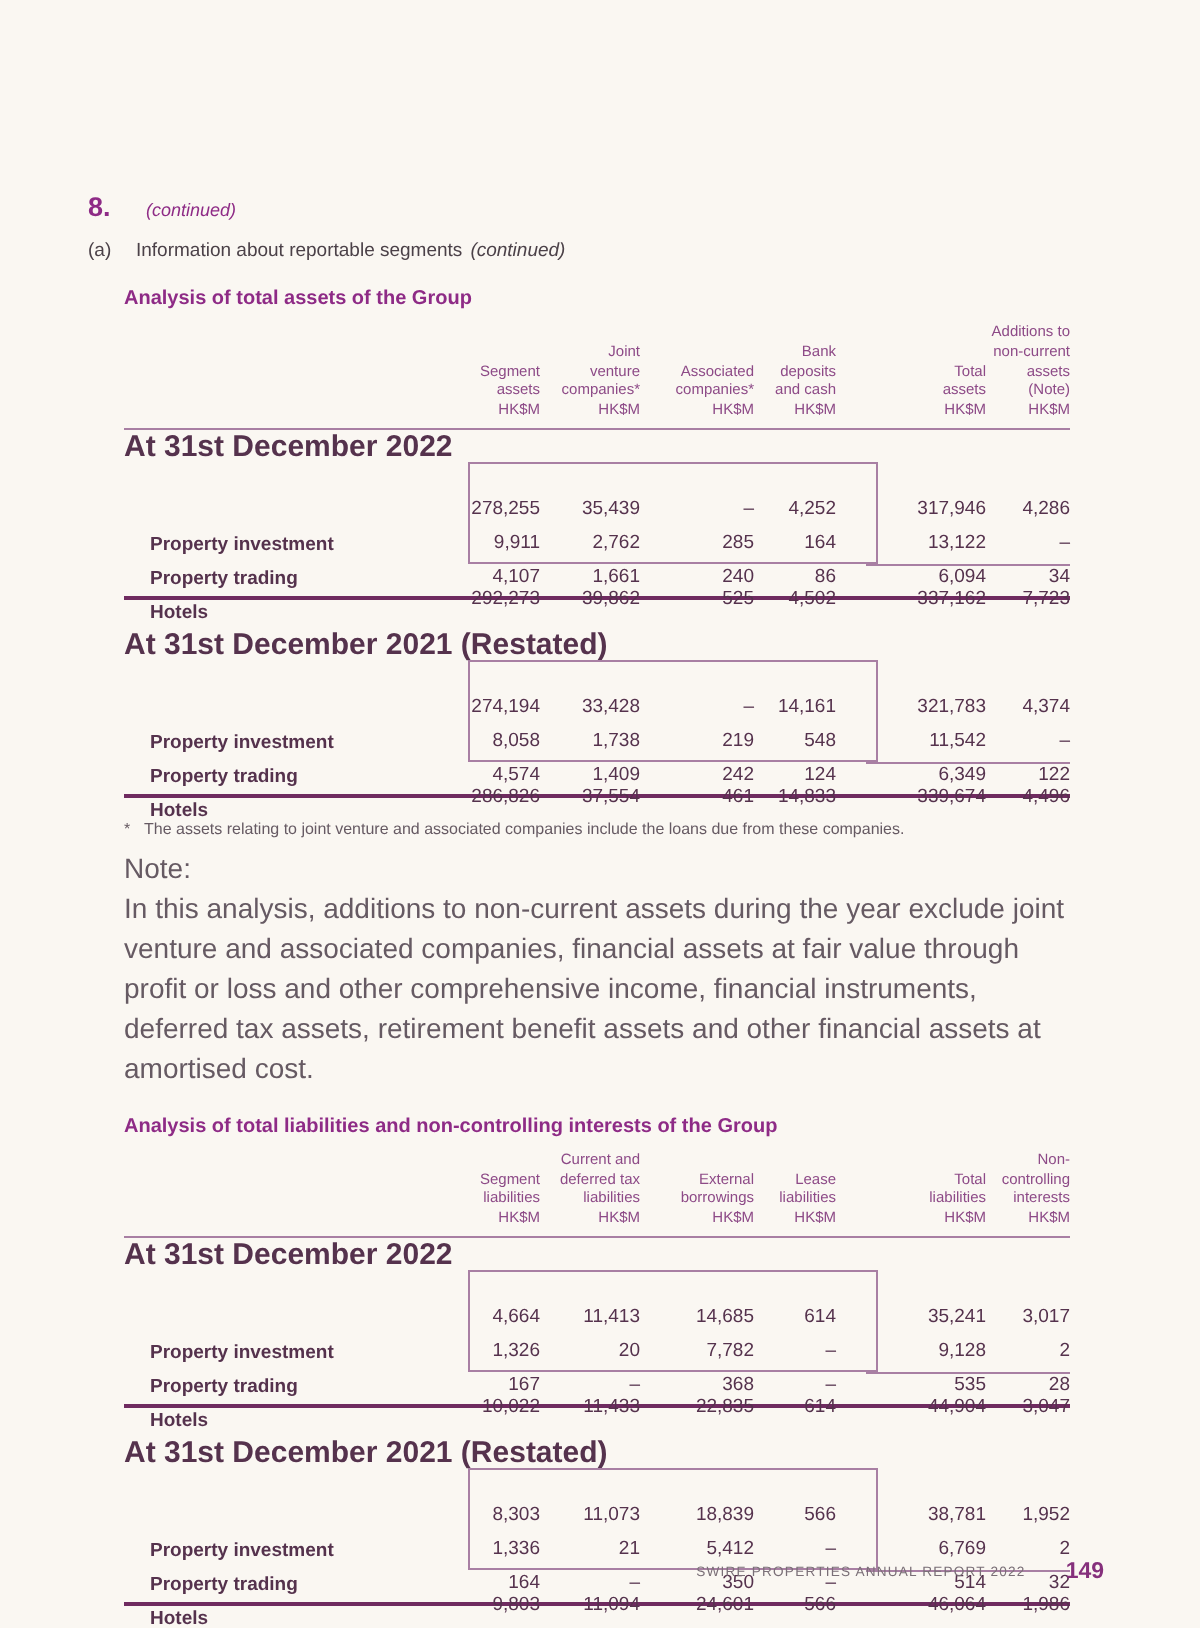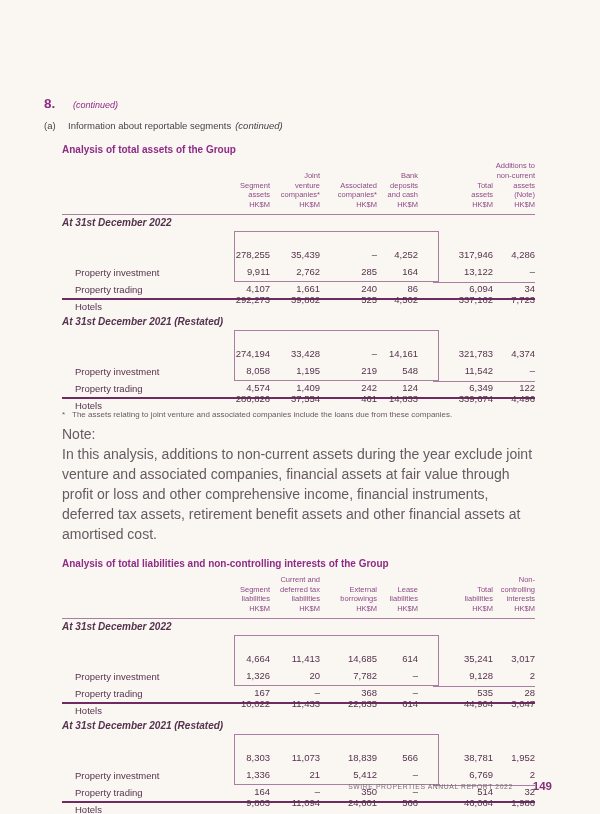--- a/index.html
+++ b/index.html
@@ -28,22 +28,22 @@
   .grid{display:grid;grid-template-columns:130px 78px 50px 57px 41px 75px 42px;}
   .tbl{width:473px;margin-top:6px;}
   .t-header{align-items:end;border-bottom:1px solid #a87fa3;padding-bottom:4px;}
   .th{font-size:7.5px;line-height:1.3;color:#8d4a87;text-align:right;white-space:pre-line;}
   .th.label-col{text-align:left;}
 
   .tsection{border-bottom:2.5px solid #6f2b60;}
   .tsection + .tsection{margin-top:14px;}
   .trow{align-items:center;height:17px;font-size:9.5px;}
   .trow.shead{height:16px;align-items:center;}
-  .slabel{font-weight:bold;font-size:10px;color:#55324d;font-style:italic;}
-  .cell.label{padding-left:13px;font-weight:normal;margin-top:36px;}
+  .slabel{font-weight:bold;font-size:15px;color:#55324d;}
+  .cell.label{padding-left:13px;font-weight:bold;margin-top:36px;}
   .cell.num{text-align:right;}
   .rows-wrap{position:relative;}
   .databox{position:absolute;left:172px;top:0;width:205px;height:100%;border:1px solid #a87fa3;box-sizing:border-box;pointer-events:none;background:transparent;}
   .trow.total{position:relative;height:16px;}
   .partial-rule{position:absolute;top:0;left:371px;right:0;height:1px;background:#a87fa3;}
 
   
   .footnote{margin-top:11px;display:flex;font-size:8px;color:#665a63;line-height:1.35;}
   .footnote .star{flex:0 0 10px;}
   .noteblock{margin-top:4px;font-size:14px;color:#665a63;line-height:1.42;width:478px;}
@@ -154,21 +154,21 @@
                 <div class="cell num">274,194</div>
                 <div class="cell num">33,428</div>
                 <div class="cell num">–</div>
                 <div class="cell num">14,161</div>
                 <div class="cell num">321,783</div>
                 <div class="cell num">4,374</div>
               </div>
               <div class="trow grid">
                 <div class="cell label">Property trading</div>
                 <div class="cell num">8,058</div>
-                <div class="cell num">1,195</div>
+                <div class="cell num">1,738</div>
                 <div class="cell num">219</div>
                 <div class="cell num">548</div>
                 <div class="cell num">11,542</div>
                 <div class="cell num">–</div>
               </div>
               <div class="trow grid">
                 <div class="cell label">Hotels</div>
                 <div class="cell num">4,574</div>
                 <div class="cell num">1,409</div>
                 <div class="cell num">242</div>

